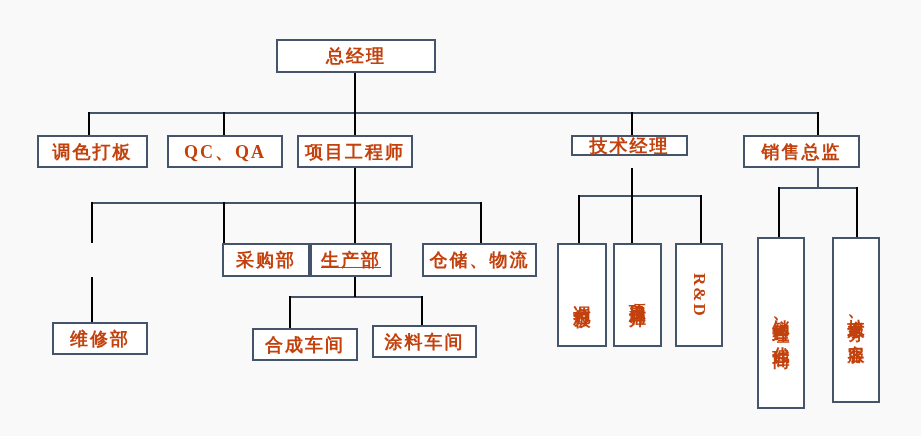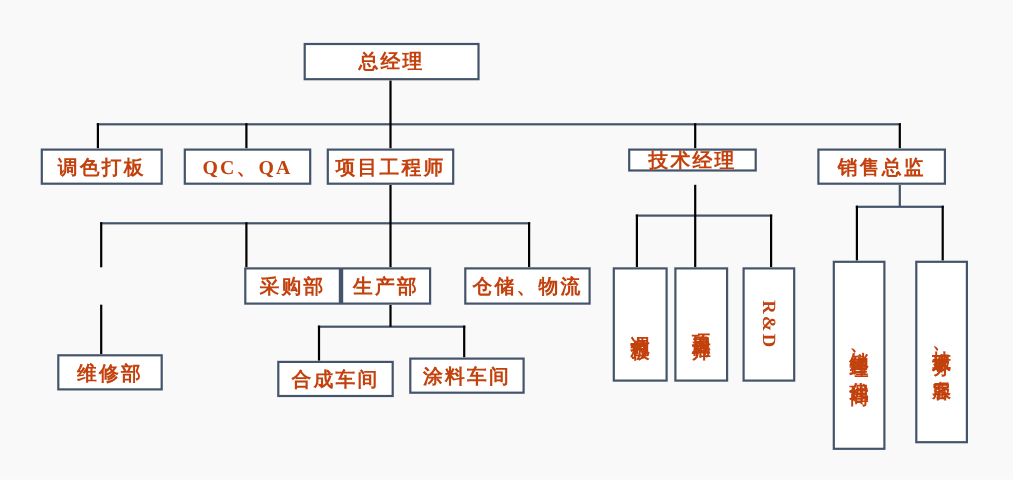--- a/index.html
+++ b/index.html
@@ -69,21 +69,21 @@
 
   <div class="node" style="left:276px;top:39px;width:160px;height:34px;">总经理</div>
 
   <div class="node" style="left:37px;top:135px;width:111px;height:33px;">调色打板</div>
   <div class="node" style="left:167px;top:135px;width:116px;height:33px;text-align:center;">QC、QA</div>
   <div class="node" style="left:297px;top:135px;width:116px;height:33px;">项目工程师</div>
   <div class="node" style="left:571px;top:135px;width:117px;height:21px;">技术经理</div>
   <div class="node" style="left:743px;top:135px;width:117px;height:33px;">销售总监</div>
 
   <div class="node" style="left:181px;top:243px;width:88px;height:34px;margin-left:41px;">采购部</div>
-  <div class="node" style="left:310px;top:243px;width:82px;height:34px;">生产部</div>
+  <div class="node" style="left:310px;top:243px;width:82px;height:34px;text-decoration:underline;">生产部</div>
   <div class="node" style="left:52px;top:322px;width:96px;height:33px;">维修部</div>
 
   <div class="node" style="left:422px;top:243px;width:115px;height:34px;">仓储、物流</div>
   <div class="node" style="left:228px;top:328px;width:106px;height:33px;margin-left:24px;">合成车间</div>
   <div class="node" style="left:372px;top:325px;width:105px;height:33px;text-align:center;">涂料车间</div>
 
   <div class="node vertical" style="left:557px;top:243px;width:50px;height:104px;">调色打板</div>
   <div class="node vertical" style="left:613px;top:243px;width:49px;height:104px;">项目工程师</div>
   <div class="node vertical" style="left:675px;top:243px;width:48px;height:104px;">R&amp;D</div>
 

